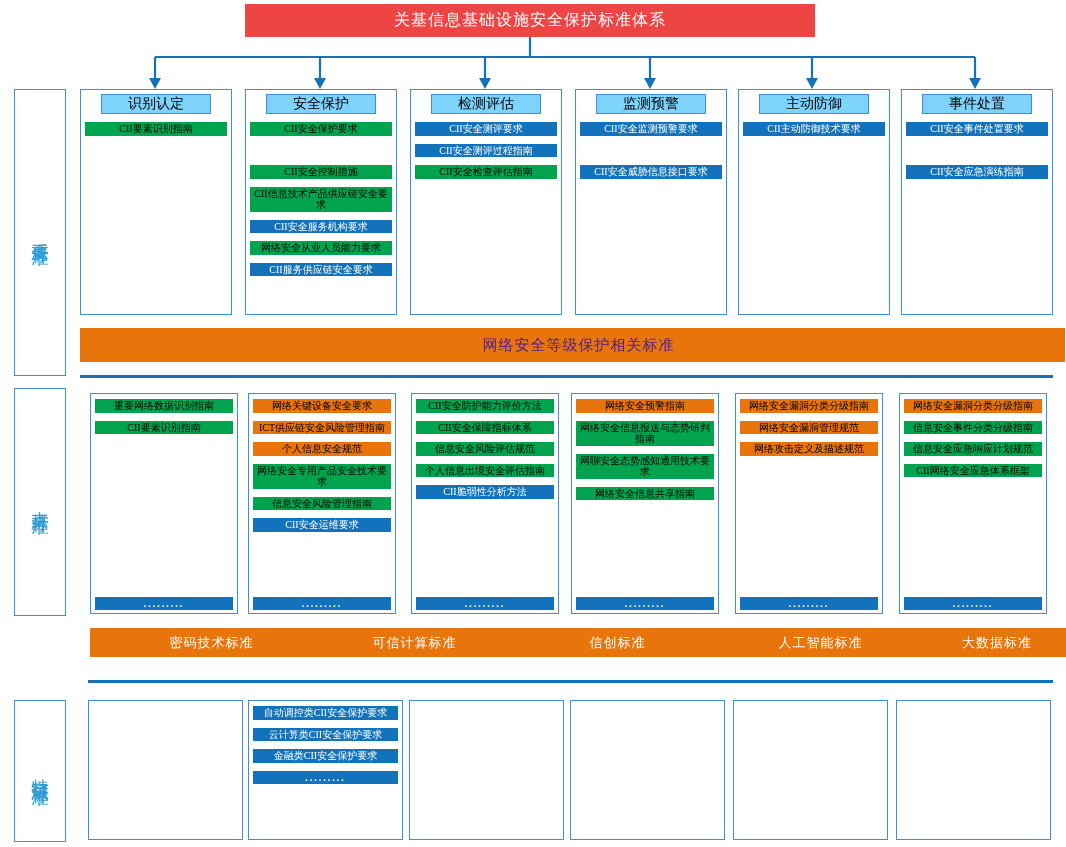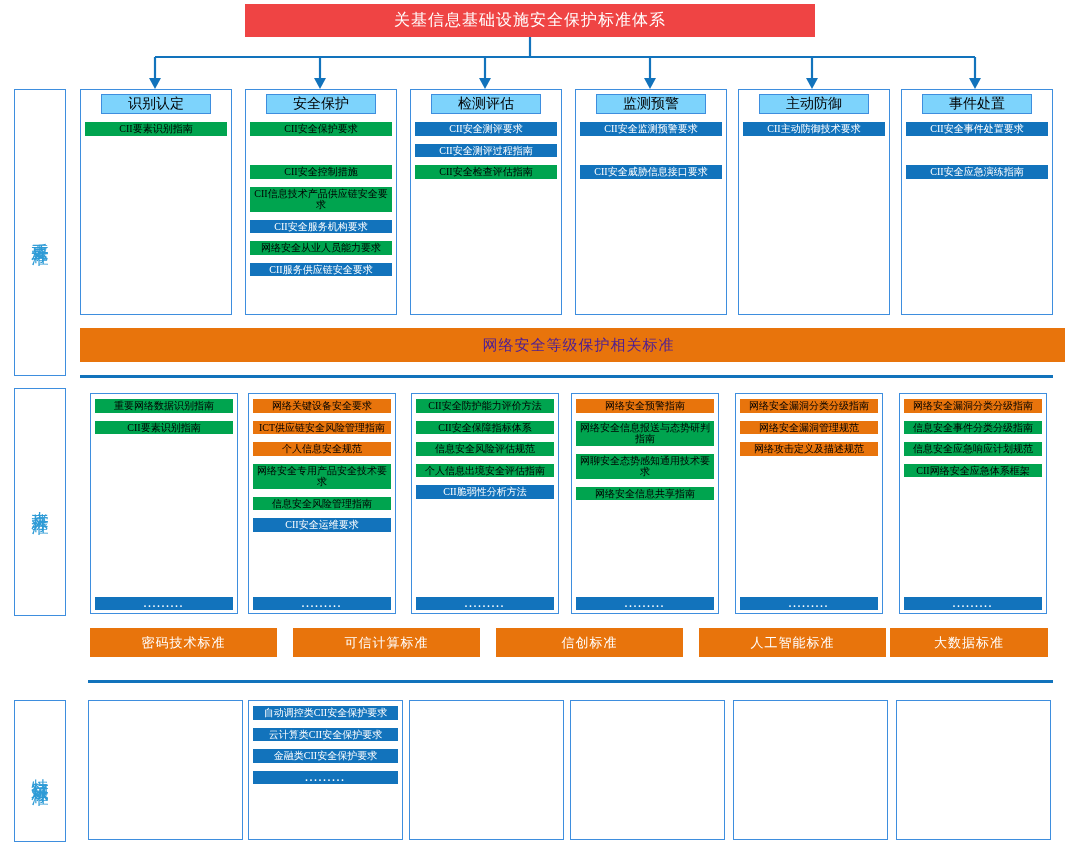--- a/index.html
+++ b/index.html
@@ -72,21 +72,21 @@
     position:absolute;
     background:#E8740C;color:#4c1d95;
     display:flex;align-items:center;justify-content:center;
     font-size:15px;letter-spacing:1px;padding-left:12px;
   }
   
   .chip{
     position:absolute;
     background:#E8740C;color:#fff;
     display:flex;align-items:center;justify-content:center;
-    font-size:13px;letter-spacing:1px;
+    font-size:13px;letter-spacing:1px;padding-left:28px;
   }
   
   .rule{position:absolute;background:#1273BC;height:3px;}
   
   .bottom-dots{
     position:absolute;left:4px;right:4px;bottom:3px;
     background:#1273BC;color:#fff;
     text-align:center;font-size:10px;line-height:13px;height:13px;
     letter-spacing:2px;font-weight:bold;
   }

